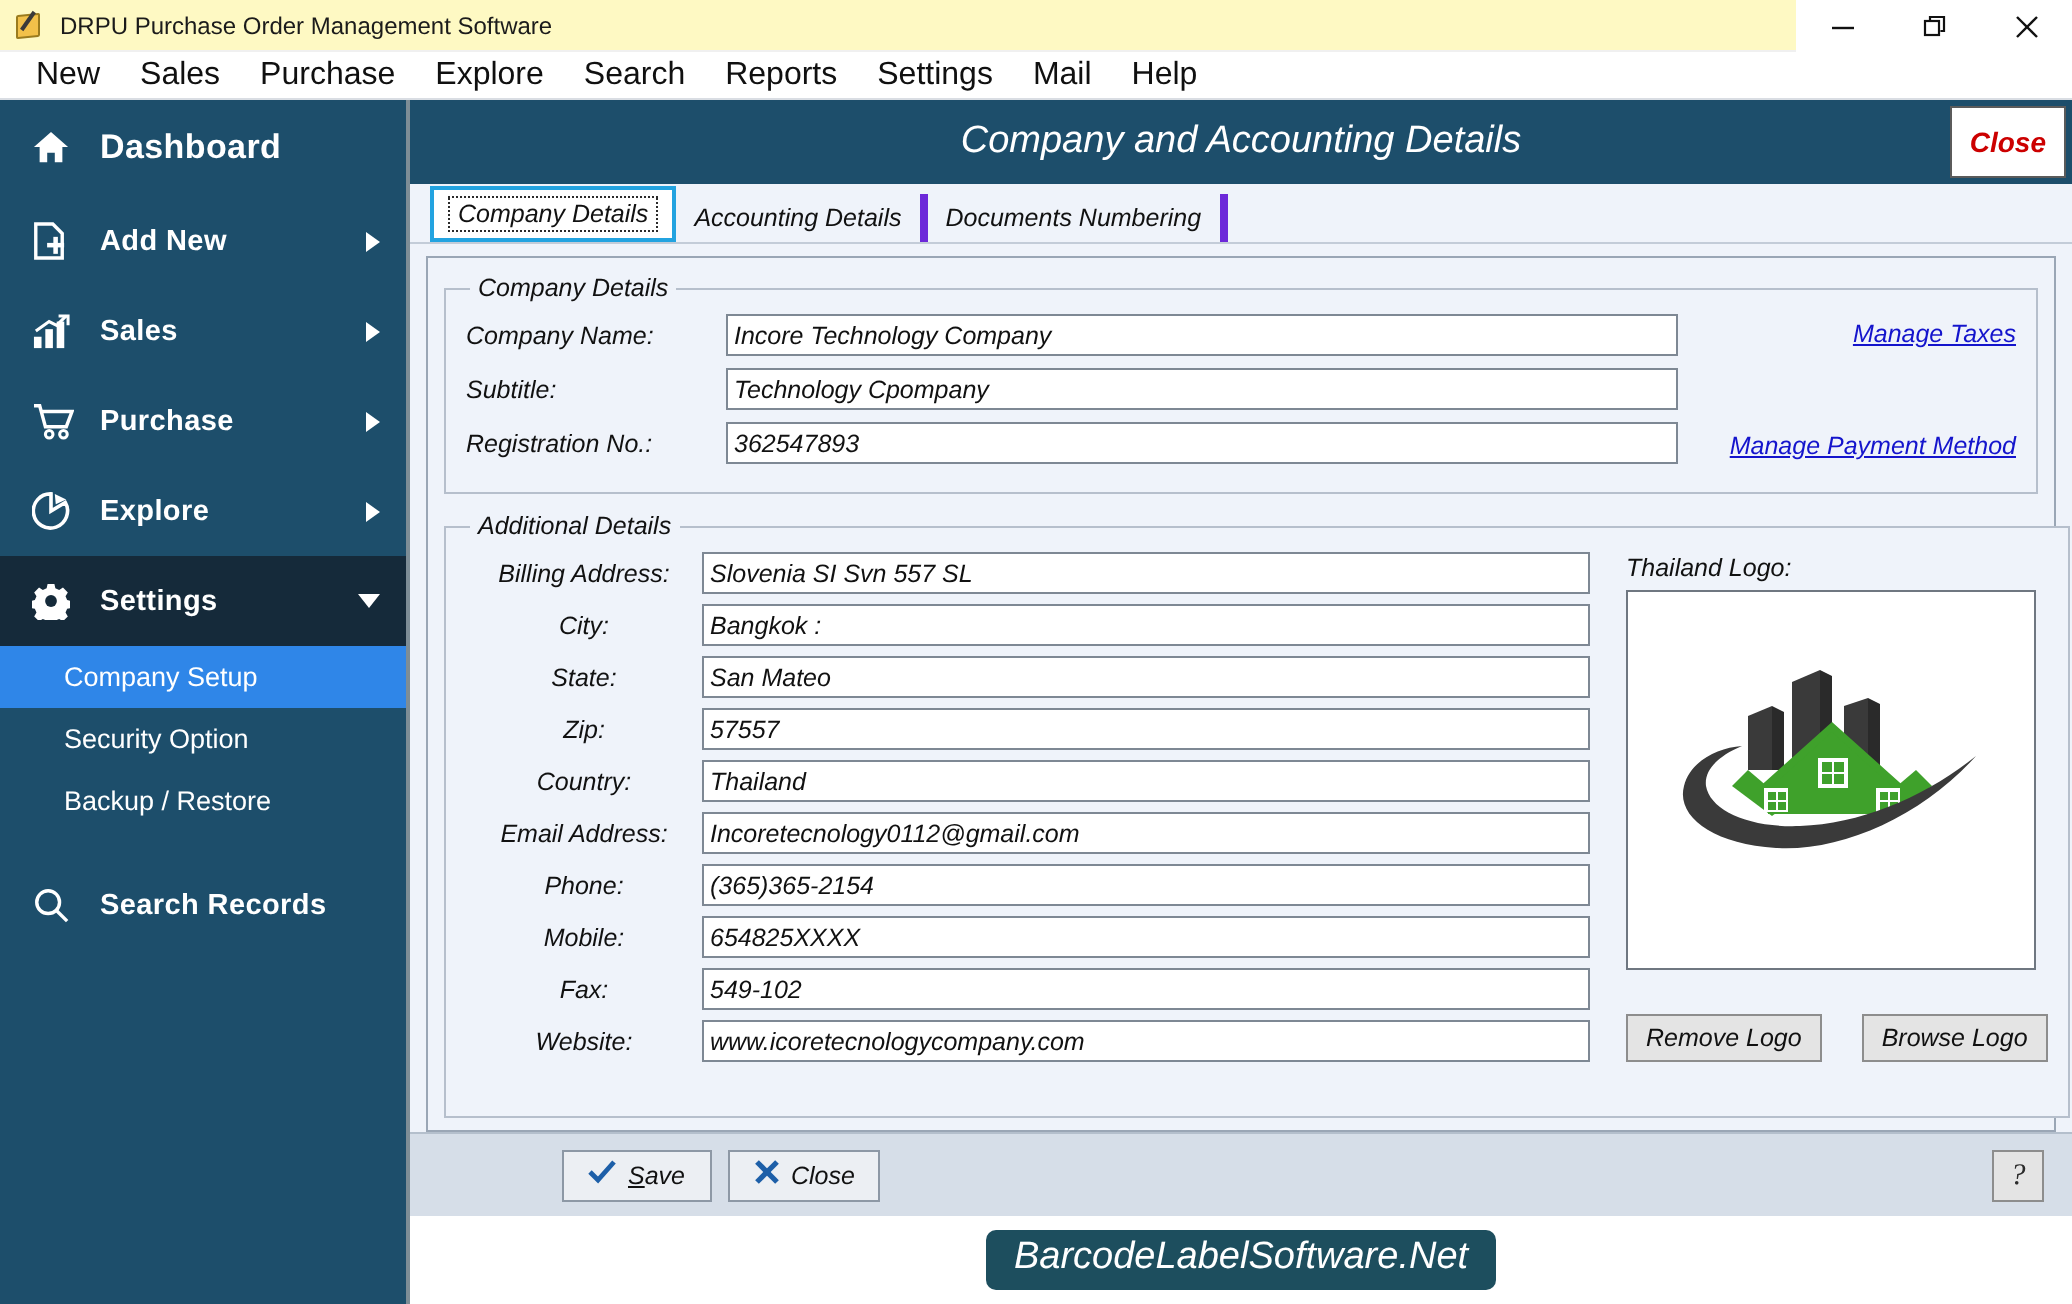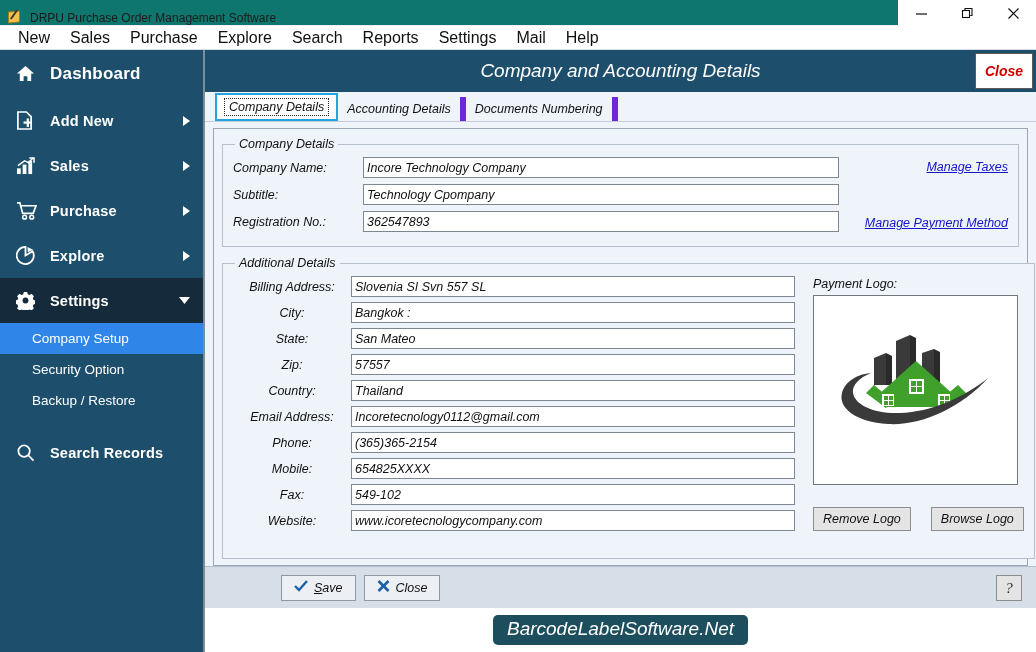--- a/index.html
+++ b/index.html
@@ -8,22 +8,22 @@
     width:1036px; height:652px;
     font-family:"Liberation Sans", sans-serif;
     background:#ffffff;
     overflow:hidden;
     -webkit-font-smoothing:none;
   }
 
   
   #titlebar{
     height:26px; width:100%;
-    background:#0f766e;
-    display:flex; align-items:flex-end;
+    background:#fef9c3;
+    display:flex; align-items:center;
     border-bottom:1px solid #f0f0f0;
     position:relative;
   }
   #app-icon{
     width:16px;height:16px;margin-left:7px;margin-right:7px;
     position:relative;flex:none;
   }
   #app-icon .sh{
     position:absolute;left:1px;top:2px;width:12px;height:12px;
     background:#f2c14a;border:1px solid #9a7b1e;border-radius:1px;
@@ -106,21 +106,21 @@
 
   
   #tabstrip{
     background:#eff3fa;height:30px;flex:none;position:relative;
     display:flex;align-items:flex-end;padding-left:10px;
     border-bottom:1px solid #c3ccd8;
   }
   .tab{
     height:24px;display:flex;align-items:center;padding:0 9px;
     font-size:12.5px;color:#111;background:#eff3fa;
-    border-right:6px solid #6d28d9;white-space:nowrap;
+    border-right:4px solid #6d28d9;white-space:nowrap;
   }
   .tab.active{
     background:#ffffff;border:2px solid #23a3e0;
     height:28px;padding:0 7px;position:relative;border-right:2px solid #23a3e0;
   }
   .tab.active .inner{
     border:1px dotted #2b2b2b;padding:1px 4px;font-size:12.5px;color:#111;
   }
 
   
@@ -460,21 +460,21 @@
                 <span class="flabel">Fax:</span>
                 <span class="finput">549-102</span>
               </div>
               <div class="frow">
                 <span class="flabel">Website:</span>
                 <span class="finput">www.icoretecnologycompany.com</span>
               </div>
             </div>
 
             <div id="logo-col">
-              <div id="logo-title">Payment Logo:</div>
+              <div id="logo-title">Thailand Logo:</div>
               <div id="logo-box">
                 <span>
                   <svg width="180" height="130" viewBox="0 0 180 130">
 
                     <path d="M48 62 L48 35 L60 30 L60 62 Z" fill="#3a3a3a"></path>
                     <path d="M60 30 L60 62 L66 62 L66 33 Z" fill="#2a2a2a"></path>
                     <path d="M70 65 L70 18 L84 12 L84 65 Z" fill="#3a3a3a"></path>
                     <path d="M84 12 L84 65 L90 65 L90 15 Z" fill="#2a2a2a"></path>
                     <path d="M96 62 L96 30 L108 26 L108 62 Z" fill="#3a3a3a"></path>
                     <path d="M108 26 L108 62 L114 62 L114 29 Z" fill="#2a2a2a"></path>

